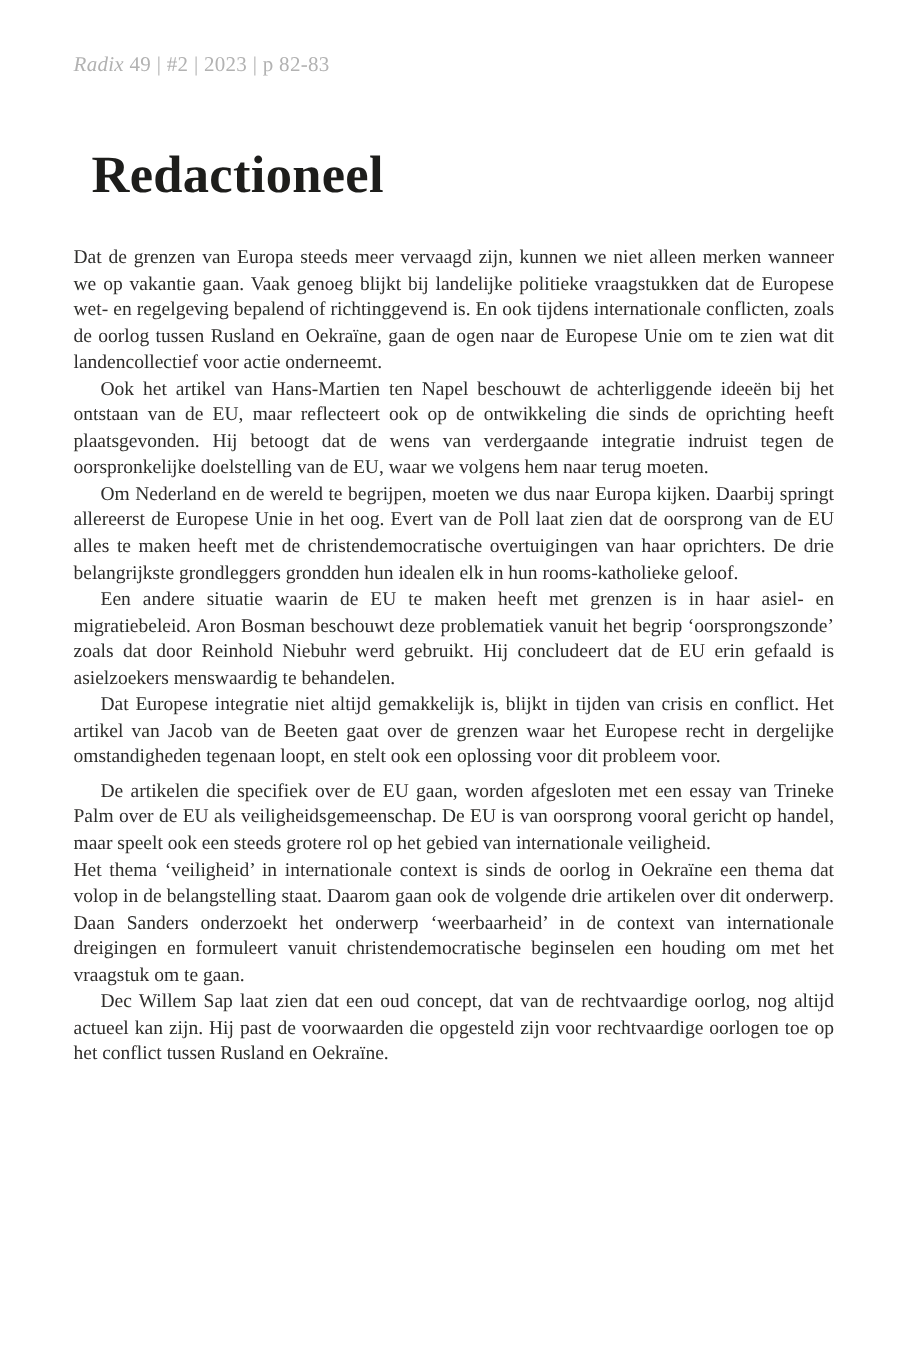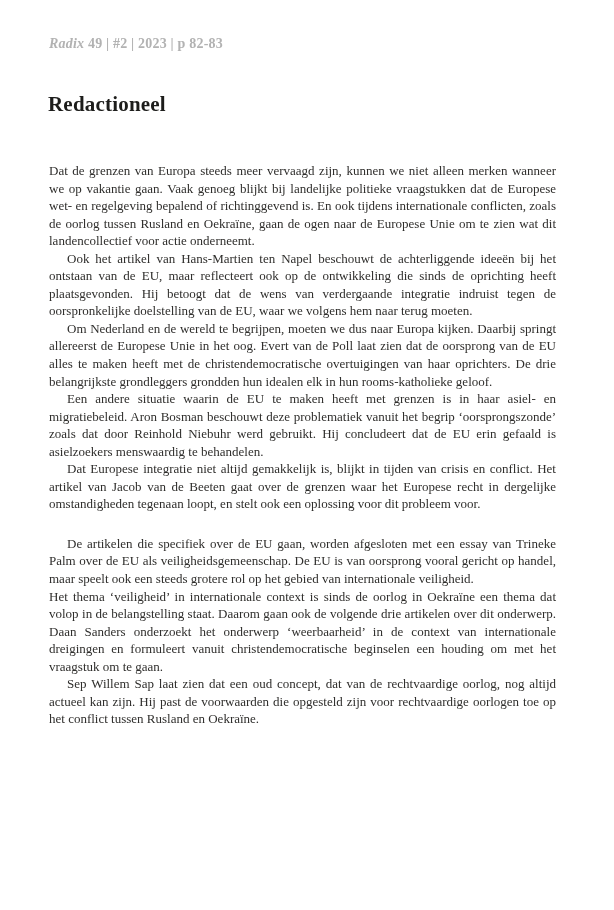--- a/index.html
+++ b/index.html
@@ -19,34 +19,34 @@
     left: 0; top: 0;
     width: 614px;
     height: 910px;
     background: #ffffff;
   }
   .running-header {
     position: absolute;
     left: 49px;
     top: 36px;
     font-size: 14px;
-    font-weight: bold;
+    font-weight: normal;
     color: var(--header-gray, #b2b2b2);
     letter-spacing: 0.2px;
     white-space: nowrap;
   }
   .running-header .journal {
     font-style: italic;
   }
   .page-title {
     position: absolute;
     left: 48px;
     top: 86px;
-    margin: 0;
-    font-size: 21px;
+    margin: 13px;
+    font-size: 35px;
     line-height: 36px;
     font-weight: bold;
     color: var(--title-color, #1d1d1b);
     letter-spacing: 0.2px;
   }
   .article-body {
     position: absolute;
     left: 49px;
     top: 162px;
     width: 507px;
@@ -56,21 +56,21 @@
     text-align: justify;
   }
   .article-body p {
     margin: 0;
     padding: 0;
   }
   .article-body p.indent {
     text-indent: 18px;
   }
   .article-body p.gap {
-    margin-top: 22px;
+    margin-top: 5px;
   }
 </style>
 </head>
 <body style="background: rgb(255, 255, 255);">
 
 <div class="page">
 
   <div class="running-header">
     <span class="journal">Radix</span><span class="meta"> 49 | #2 | 2023 | p 82-83</span>
   </div>
@@ -78,16 +78,16 @@
   <h1 class="page-title">Redactioneel</h1>
 
   <div class="article-body" id="article-body">
       <p class="">Dat de grenzen van Europa steeds meer vervaagd zijn, kunnen we niet alleen merken wanneer we op vakantie gaan. Vaak genoeg blijkt bij landelijke politieke vraagstukken dat de Europese wet- en regelgeving bepalend of richtinggevend is. En ook tijdens internationale conflicten, zoals de oorlog tussen Rusland en Oekraïne, gaan de ogen naar de Europese Unie om te zien wat dit landencollectief voor actie onderneemt.</p>
       <p class="indent">Ook het artikel van Hans-Martien ten Napel beschouwt de achterliggende ideeën bij het ontstaan van de EU, maar reflecteert ook op de ontwikkeling die sinds de oprichting heeft plaatsgevonden. Hij betoogt dat de wens van verdergaande integratie indruist tegen de oorspronkelijke doelstelling van de EU, waar we volgens hem naar terug moeten.</p>
       <p class="indent">Om Nederland en de wereld te begrijpen, moeten we dus naar Europa kijken. Daarbij springt allereerst de Europese Unie in het oog. Evert van de Poll laat zien dat de oorsprong van de EU alles te maken heeft met de christendemocratische overtuigingen van haar oprichters. De drie belangrijkste grondleggers grondden hun idealen elk in hun rooms-katholieke geloof.</p>
       <p class="indent">Een andere situatie waarin de EU te maken heeft met grenzen is in haar asiel- en migratiebeleid. Aron Bosman beschouwt deze problematiek vanuit het begrip ‘oorsprongszonde’ zoals dat door Reinhold Niebuhr werd gebruikt. Hij concludeert dat de EU erin gefaald is asielzoekers menswaardig te behandelen.</p>
       <p class="indent">Dat Europese integratie niet altijd gemakkelijk is, blijkt in tijden van crisis en conflict. Het artikel van Jacob van de Beeten gaat over de grenzen waar het Europese recht in dergelijke omstandigheden tegenaan loopt, en stelt ook een oplossing voor dit probleem voor.</p>
       <p class="indent gap">De artikelen die specifiek over de EU gaan, worden afgesloten met een essay van Trineke Palm over de EU als veiligheidsgemeenschap. De EU is van oorsprong vooral gericht op handel, maar speelt ook een steeds grotere rol op het gebied van internationale veiligheid.</p>
       <p class="">Het thema ‘veiligheid’ in internationale context is sinds de oorlog in Oekraïne een thema dat volop in de belangstelling staat. Daarom gaan ook de volgende drie artikelen over dit onderwerp. Daan Sanders onderzoekt het onderwerp ‘weerbaarheid’ in de context van internationale dreigingen en formuleert vanuit christendemocratische beginselen een houding om met het vraagstuk om te gaan.</p>
-      <p class="indent">Sep Willem Sap laat zien dat een oud concept, dat van de rechtvaardige oorlog, nog altijd actueel kan zijn. Hij past de voorwaarden die opgesteld zijn voor rechtvaardige oorlogen toe op het conflict tussen Rusland en Oekraïne.</p>
+      <p class="indent">Dec Willem Sap laat zien dat een oud concept, dat van de rechtvaardige oorlog, nog altijd actueel kan zijn. Hij past de voorwaarden die opgesteld zijn voor rechtvaardige oorlogen toe op het conflict tussen Rusland en Oekraïne.</p>
     </div>
 
 </div>
 
 </body></html>

